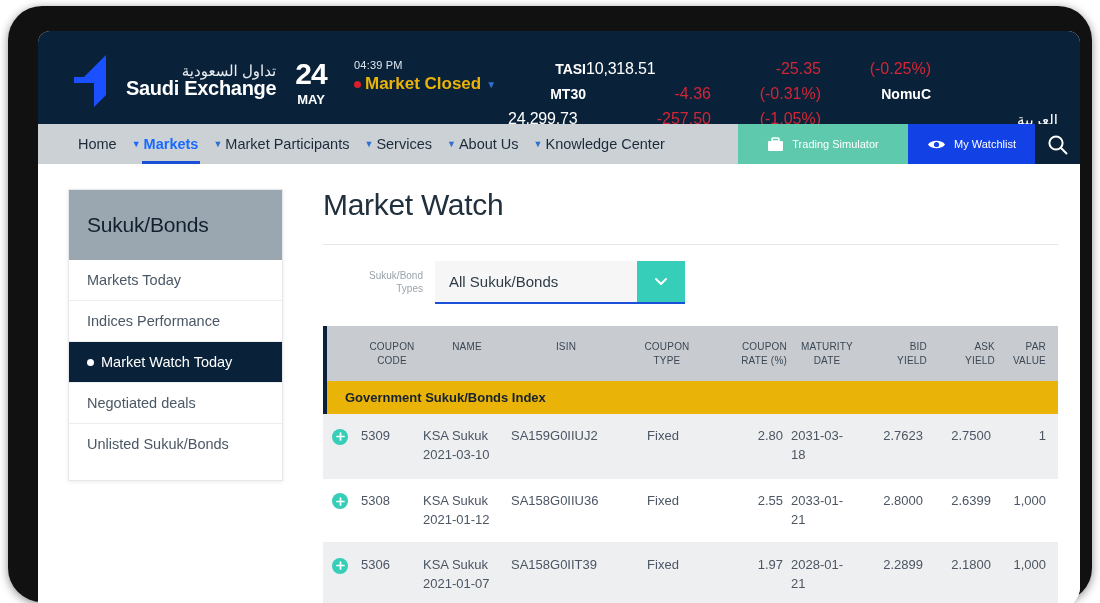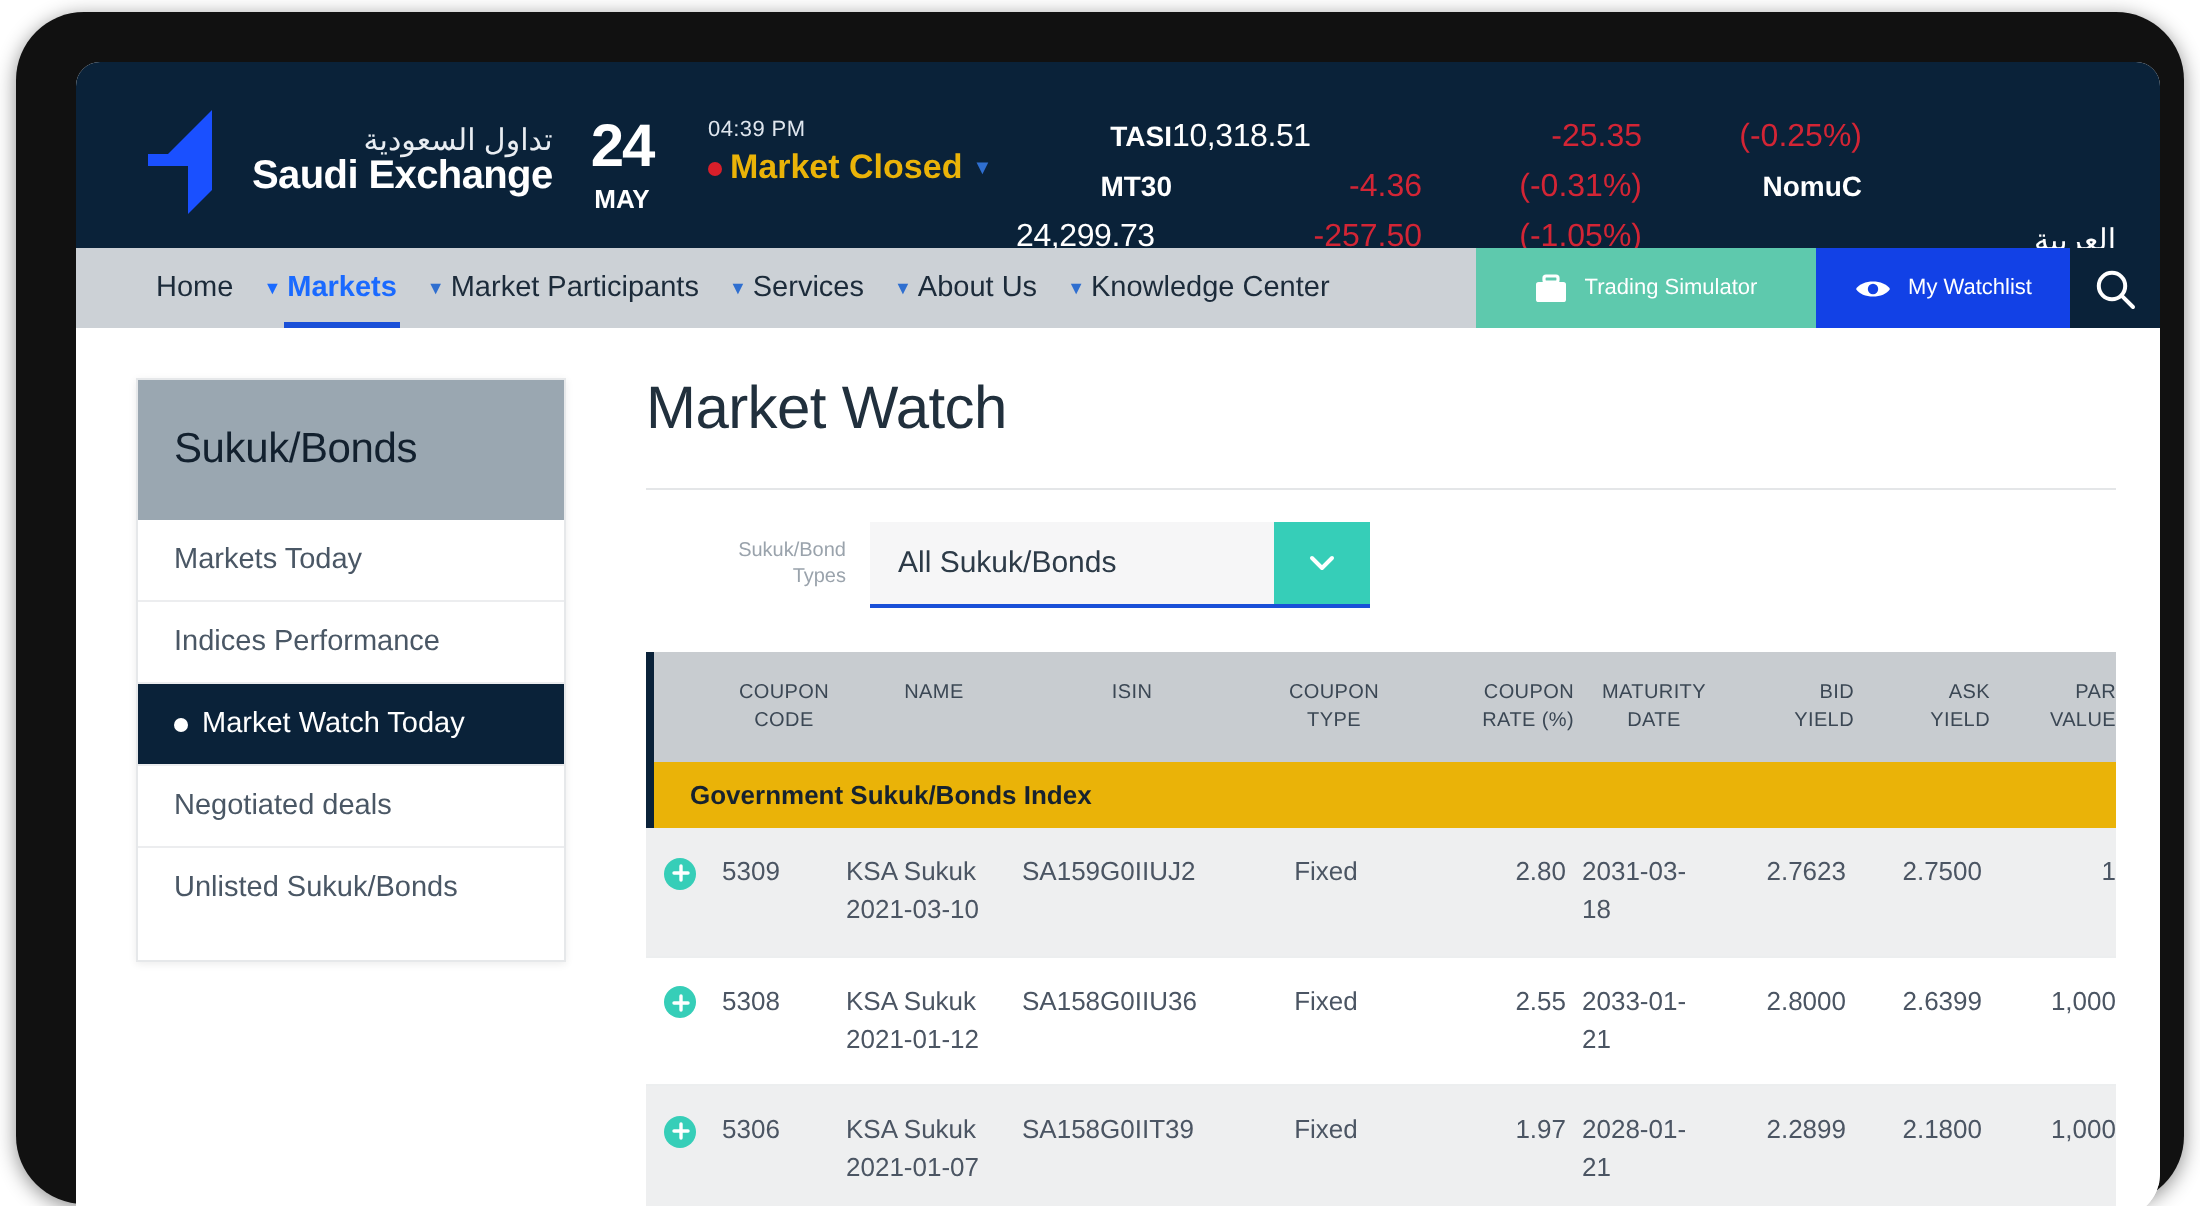--- a/index.html
+++ b/index.html
@@ -226,21 +226,21 @@
   }
   .c-exp   { width: 34px; text-align: center; flex: none; padding-top: 1px; }
   .c-code  { width: 62px; }
   .c-name  { width: 88px; }
   .c-isin  { width: 110px; }
   .c-ctype { width: 92px; text-align: center; }
   .c-crate { width: 78px; text-align: right; }
   .c-mat   { width: 72px; }
   .c-bid   { width: 68px; text-align: right; }
   .c-ask   { width: 68px; text-align: right; }
-  .c-par   { flex: 1; text-align: right; padding-right: 0; }
+  .c-par   { flex: 1; text-align: right; padding-right: 12px; }
 
   .exp-icon {
     width: 16px; height: 16px; border-radius: 50%;
     background: #36ceb8; display: inline-flex;
     align-items: center; justify-content: center;
     cursor: pointer;
   }
 </style>
 </head>
 <body>

